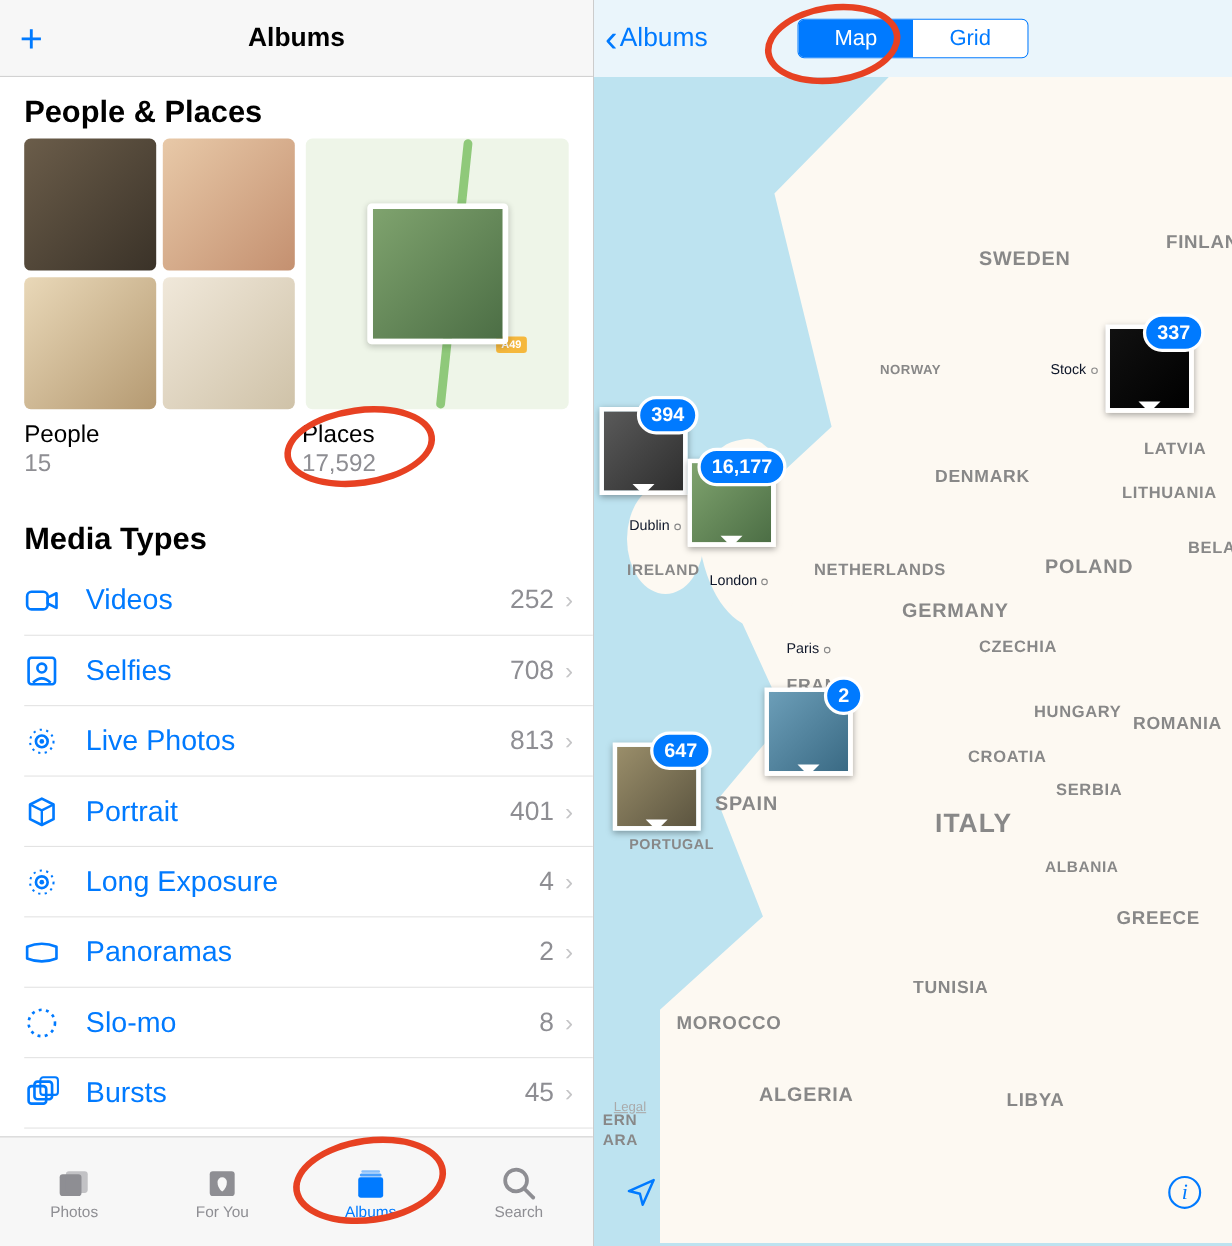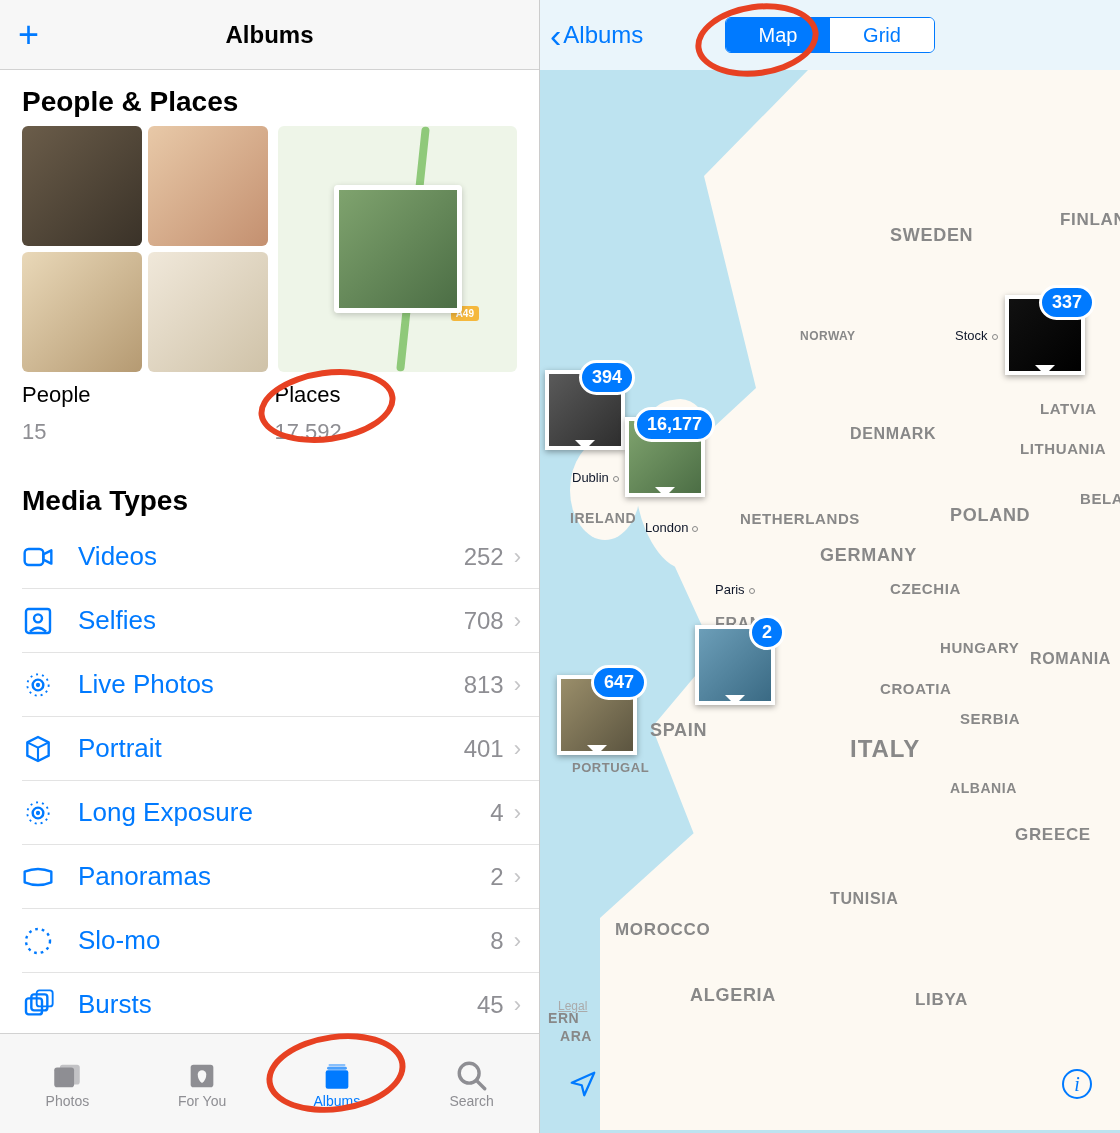--- a/index.html
+++ b/index.html
@@ -68,21 +68,21 @@
     padding: 2px 5px; border-radius: 3px;
   }
   .places-thumb {
     position: absolute; top: 50%; left: 50%; transform: translate(-50%,-50%);
     width: 128px; height: 128px; border: 5px solid #fff; border-radius: 4px;
     background: linear-gradient(135deg,#7fa36e,#4c6e45); box-shadow: 0 2px 6px rgba(0,0,0,.2);
   }
   .pp-labels { display: flex; gap: 10px; padding: 10px 22px 24px; }
   .pp-label { width: 246px; }
   .pp-label .name { font-size: 22px; color: #000; }
-  .pp-label .count { font-size: 22px; color: #8e8e93; margin-top: 11px; }
+  .pp-label .count { font-size: 22px; color: #8e8e93; }
   .list { padding: 0 0 0 22px; }
   .row {
     display: flex; align-items: center; height: 64px;
     border-bottom: 1px solid #e3e3e3;
     padding-right: 18px;
   }
   .row:first-child { border-top: none; }
   .row-icon { width: 56px; color: #007aff; display: flex; align-items: center; }
   .row-label { flex: 1; font-size: 26px; color: #007aff; }
   .row-count { font-size: 24px; color: #8e8e93; margin-right: 10px; }
@@ -410,21 +410,21 @@
         <div class="country-label" style="left: 310px; top: 665px; font-size: 24px;">ITALY</div>
         <div class="country-label" style="left: 110px; top: 650px; font-size: 18px;">SPAIN</div>
         <div class="country-label" style="left: 32px; top: 690px; font-size: 13px;">PORTUGAL</div>
         <div class="country-label" style="left: 410px; top: 710px; font-size: 14px;">ALBANIA</div>
         <div class="country-label" style="left: 475px; top: 755px; font-size: 17px;">GREECE</div>
         <div class="country-label" style="left: 290px; top: 820px; font-size: 16px;">TUNISIA</div>
         <div class="country-label" style="left: 75px; top: 850px; font-size: 17px;">MOROCCO</div>
         <div class="country-label" style="left: 150px; top: 915px; font-size: 18px;">ALGERIA</div>
         <div class="country-label" style="left: 375px; top: 920px; font-size: 17px;">LIBYA</div>
         <div class="country-label" style="left: 8px; top: 940px; font-size: 14px;">ERN</div>
-        <div class="country-label" style="left: 20px; top: 958px; font-size: 14px;">ARA</div>
+        <div class="country-label" style="left: 8px; top: 958px; font-size: 14px;">ARA</div>
       </div>
     <div id="city-labels">
         <div class="city-label" style="left: 415px; top: 258px;">Stock<span class="city-dot"></span></div>
         <div class="city-label" style="left: 32px; top: 400px;">Dublin<span class="city-dot"></span></div>
         <div class="city-label" style="left: 105px; top: 450px;">London<span class="city-dot"></span></div>
         <div class="city-label" style="left: 175px; top: 512px;">Paris<span class="city-dot"></span></div>
       </div>
     <div id="pins">
         <div class="pin pin1" style="left: 5px; top: 300px;">
           <div class="pin-badge">394</div>

